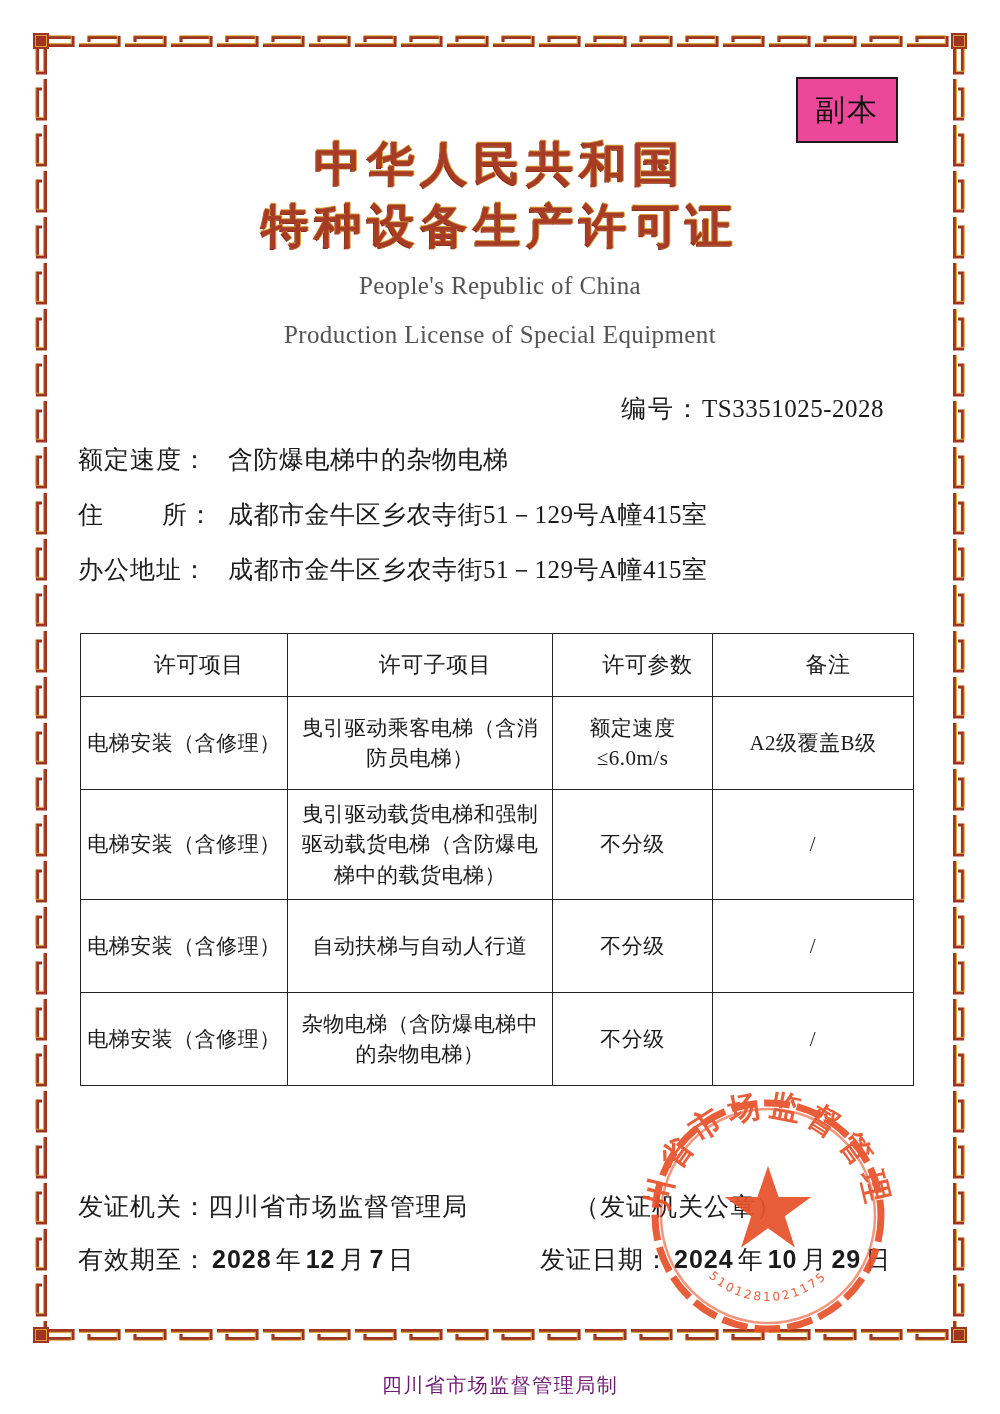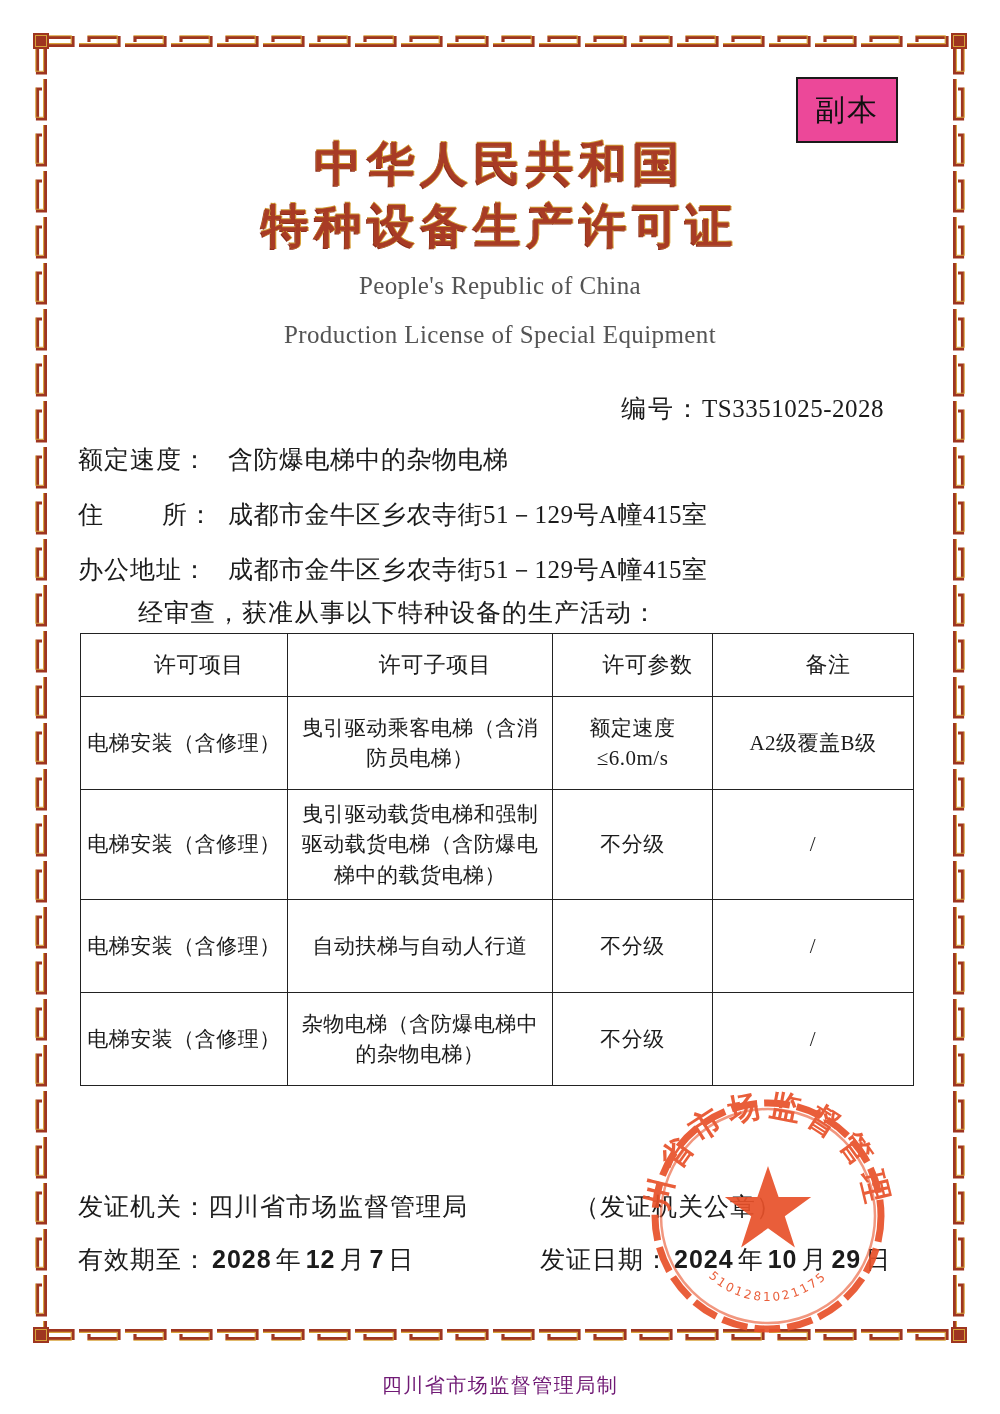--- a/index.html
+++ b/index.html
@@ -292,21 +292,20 @@
       <span class="info-value">成都市金牛区乡农寺街51－129号A幢415室</span>
     </div>
 
     <div class="info-line">
       <span class="info-label">办公地址：</span>
       <span class="info-value">成都市金牛区乡农寺街51－129号A幢415室</span>
     </div>
 
   </div>
 
-  <div class="intro-line">经审查，获准从事以下特种设备的生产活动：</div>
 
   <table class="lic-table">
     <colgroup>
       <col class="col-item">
         <col class="col-sub">
         <col class="col-param">
         <col class="col-remark">
     </colgroup>
     <thead>
       <tr>

